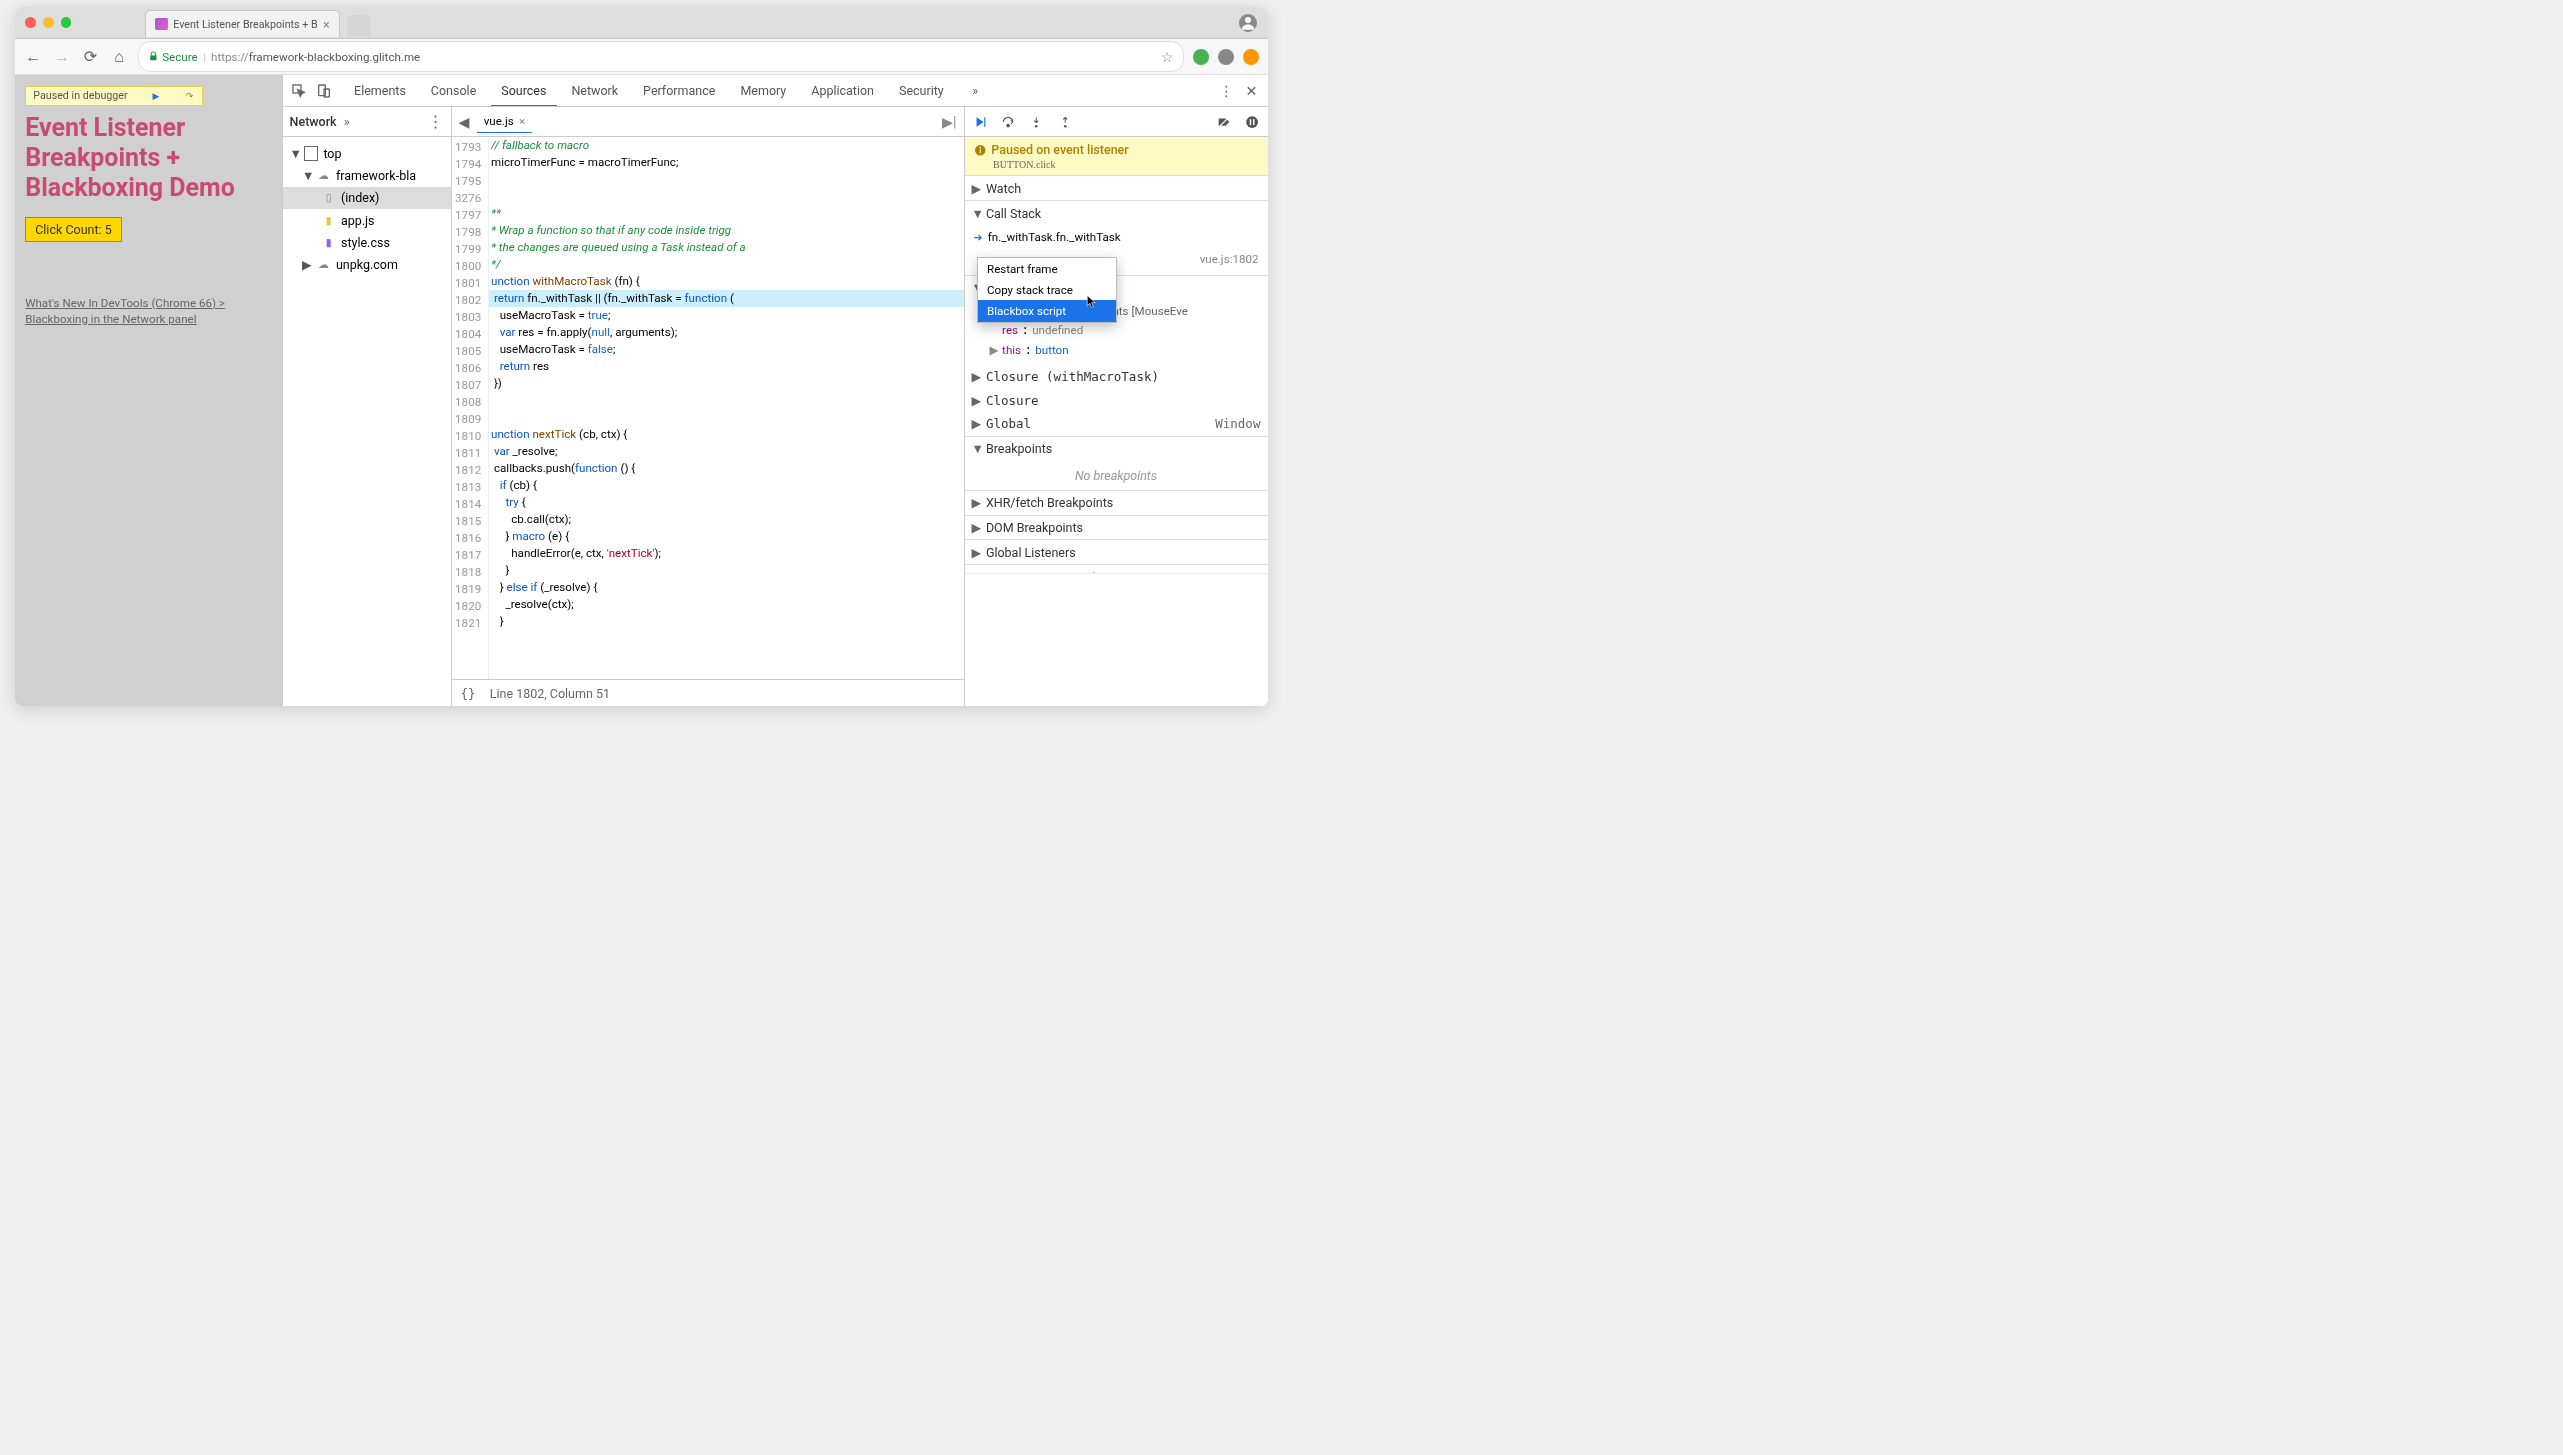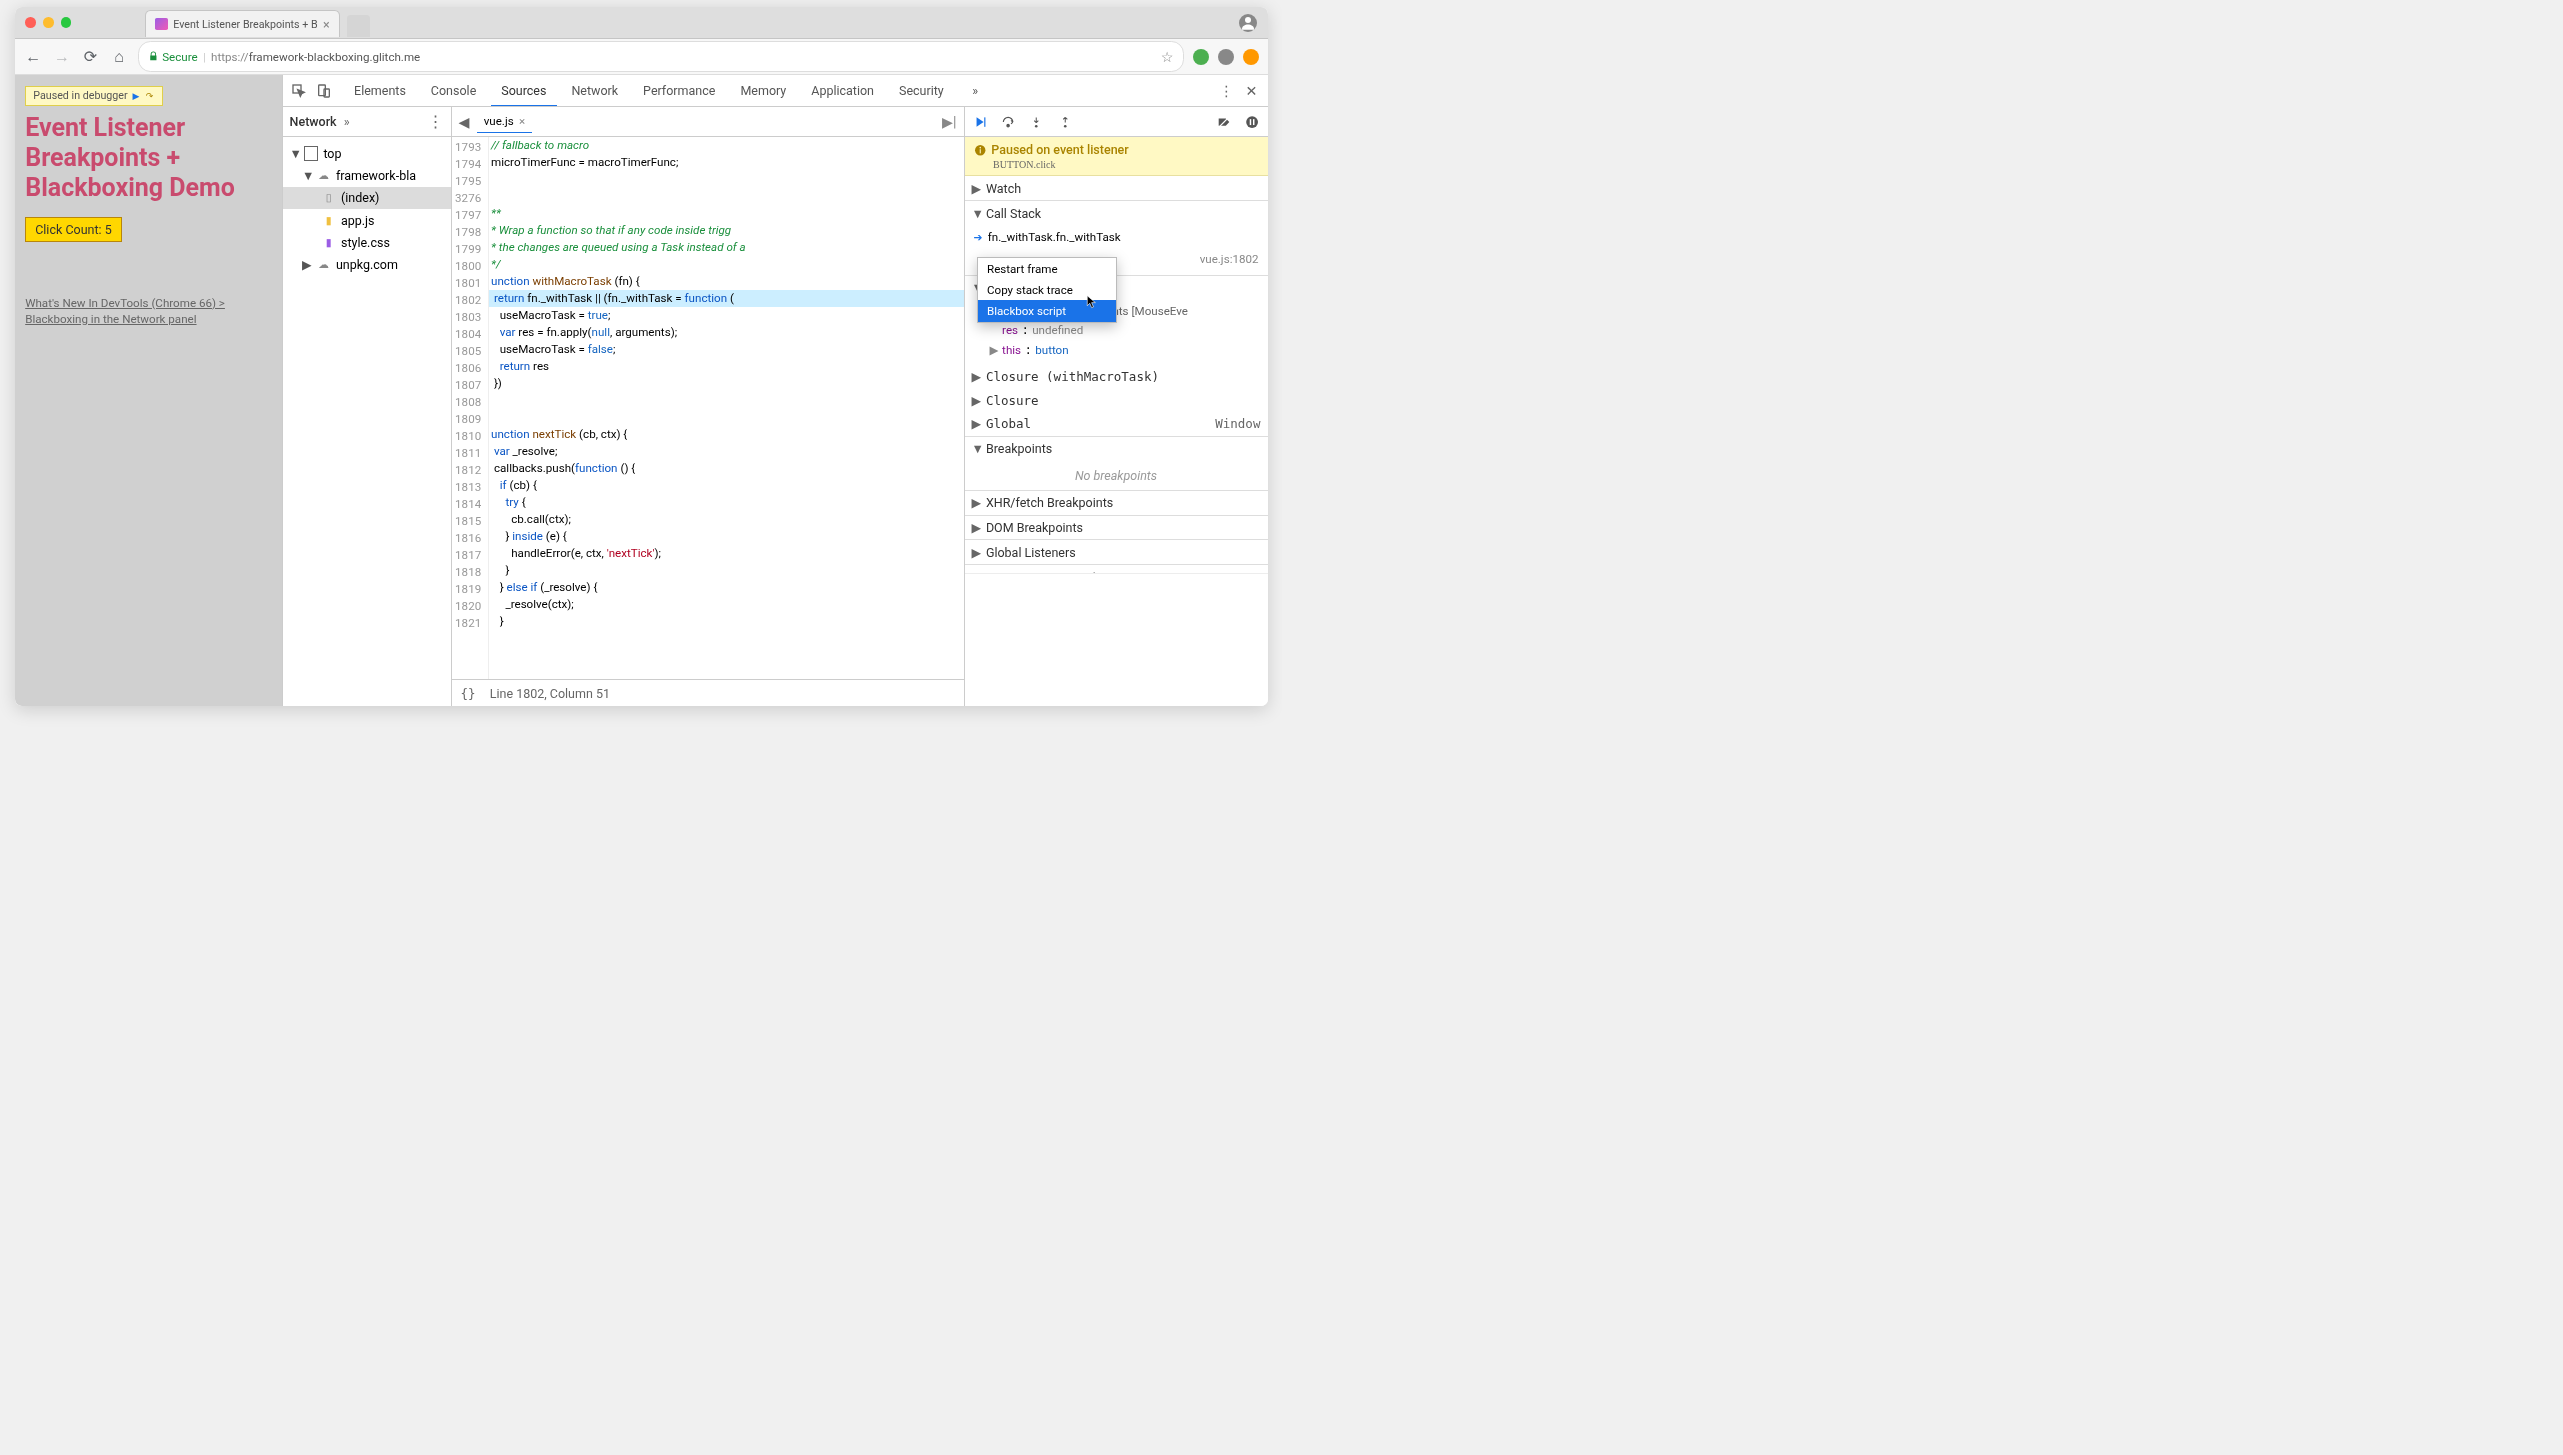--- a/index.html
+++ b/index.html
@@ -29,21 +29,21 @@
 .ext-icons { display: flex; gap: 9px; align-items: center; }
 .ext { width: 16px; height: 16px; border-radius: 50%; }
 .ext.green { background: #4caf50; }
 .ext.grey { background: #888; }
 .ext.orange { background: #ff9800; }
 
 .content-area { flex: 1; display: flex; background: #fff; overflow: hidden; }
 
 .page-view { width: 267px; background: #fff; position: relative; padding: 10.7px; overflow: hidden; }
 .page-overlay { position: absolute; inset: 0; background: rgba(120,120,120,0.35); pointer-events: none; }
-.paused-badge { position: relative; z-index: 2; display: inline-flex; align-items: center; gap: 3px; background: #fff9c4; border: 0.9px solid #e0cf4a; padding: 2.7px 7.1px; font-size: 10.7px; color: #555; margin-bottom: 7.1px; }
+.paused-badge { position: relative; z-index: 2; display: inline-flex; align-items: center; gap: 23px; background: #fff9c4; border: 0.9px solid #e0cf4a; padding: 2.7px 7.1px; font-size: 10.7px; color: #555; margin-bottom: 7.1px; }
 .paused-badge .b-icon { width: 10.7px; height: 10.7px; display: inline-flex; align-items: center; justify-content: center; font-size: 9px; }
 .demo-title { position: relative; z-index: 1; color: #c94b6e; font-size: 25px; font-weight: 700; line-height: 1.2; margin-bottom: 14.2px; }
 .click-btn { position: relative; z-index: 1; background: #ffd700; border: 1.8px solid #b8860b; padding: 3.6px 9px; font-size: 12.5px; color: #333; display: inline-block; }
 .footer-link { margin-top: 53px; font-size: 11.6px; color: #666; text-decoration: underline; position: relative; z-index: 1; line-height: 1.4; }
 
 .devtools { flex: 1; display: flex; flex-direction: column; border-left: 0.9px solid #ccc; }
 .dt-tabbar { height: 32px; display: flex; align-items: center; border-bottom: 0.9px solid #ccc; padding: 0 7.1px; gap: 3.6px; }
 .dt-devicebar { display: flex; gap: 7.1px; padding-right: 7.1px; }
 .dt-icon { width: 18px; height: 18px; display: flex; align-items: center; justify-content: center; color: #666; cursor: pointer; }
 .dt-tab { padding: 7.1px 10.7px; font-size: 12.5px; color: #555; cursor: pointer; }
@@ -315,21 +315,21 @@
 <div class="codeline">   <span class="kw">return</span> res</div>
 <div class="codeline"> })</div>
 <div class="codeline"></div>
 <div class="codeline"></div>
 <div class="codeline"><span class="kw">unction</span> <span class="fn">nextTick</span> (cb, ctx) {</div>
 <div class="codeline"> <span class="kw">var</span> _resolve;</div>
 <div class="codeline"> callbacks.push(<span class="kw">function</span> () {</div>
 <div class="codeline">   <span class="kw">if</span> (cb) {</div>
 <div class="codeline">     <span class="kw">try</span> {</div>
 <div class="codeline">       cb.call(ctx);</div>
-<div class="codeline">     } <span class="kw">inside</span> (e) {</div>
+<div class="codeline">     } <span class="kw">macro</span> (e) {</div>
 <div class="codeline">       handleError(e, ctx, <span class="str">'nextTick'</span>);</div>
 <div class="codeline">     }</div>
 <div class="codeline">   } <span class="kw">else if</span> (_resolve) {</div>
 <div class="codeline">     _resolve(ctx);</div>
 <div class="codeline">   }</div>
             </div>
           </div>
           <div class="statusbar">
             <span class="brace">{}</span>
             <span>Line 1802, Column 51</span>

